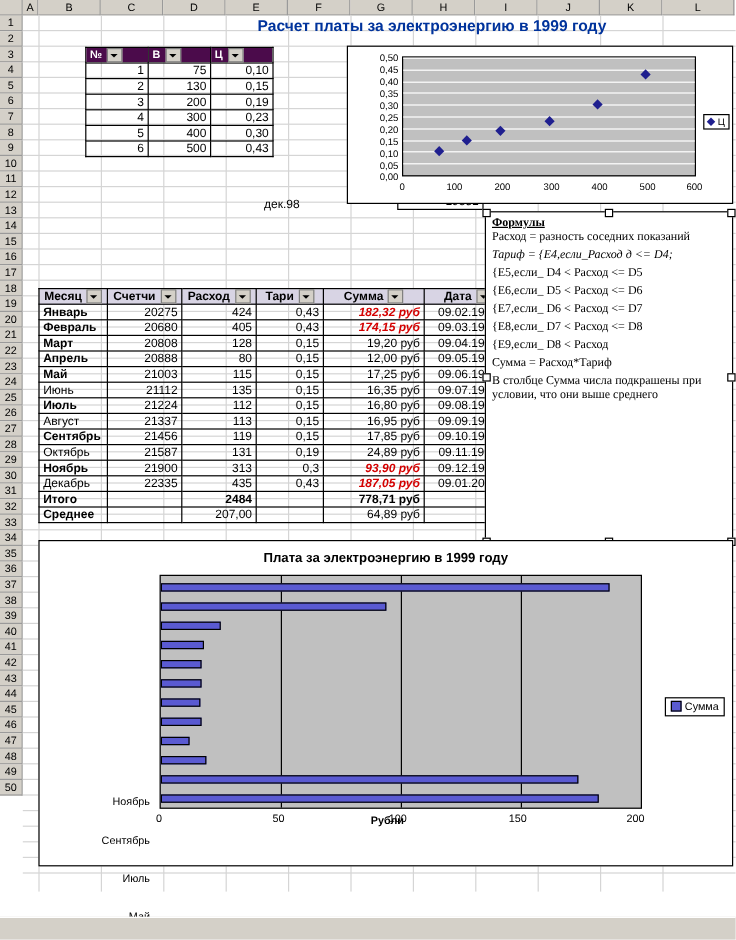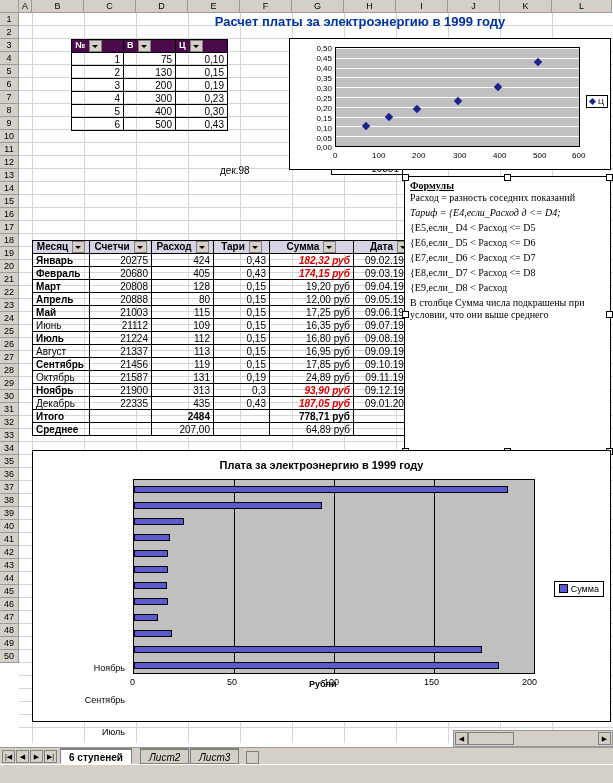--- a/index.html
+++ b/index.html
@@ -378,21 +378,21 @@
       <td class="bold">Май</td>
       <td class="num">21003</td>
       <td class="num">115</td>
       <td class="num">0,15</td>
       <td class="num">17,25 руб</td>
       <td class="ctr">09.06.1999</td>
     </tr>
     <tr>
       <td>Июнь</td>
       <td class="num">21112</td>
-      <td class="num">109</td>
+      <td class="num">135</td>
       <td class="num">0,15</td>
       <td class="num">16,35 руб</td>
       <td class="ctr">09.07.1999</td>
     </tr>
     <tr>
       <td class="bold">Июль</td>
       <td class="num">21224</td>
       <td class="num">112</td>
       <td class="num">0,15</td>
       <td class="num">16,80 руб</td>
@@ -461,20 +461,21 @@
   <div class="notes">
     <div class="inner">
       <div class="hdr">Формулы</div>
       <p>Расход = разность соседних показаний</p>
       <p style="font-style:italic">Тариф = {Е4,если_Расход д &lt;= D4;</p>
       <p>{Е5,если_ D4 &lt; Расход &lt;= D5</p>
       <p>{Е6,если_ D5 &lt; Расход &lt;= D6</p>
       <p>{Е7,если_ D6 &lt; Расход &lt;= D7</p>
       <p>{Е8,если_ D7 &lt; Расход &lt;= D8</p>
       <p>{Е9,если_ D8 &lt; Расход</p>
+      <p>Сумма = Расход*Тариф</p>
       <p>В столбце Сумма числа подкрашены при условии, что они выше среднего</p>
     </div>
     <div class="handle" style="left:-3px;top:-3px"></div>
     <div class="handle" style="left:99px;top:-3px"></div>
     <div class="handle" style="right:-3px;top:-3px"></div>
     <div class="handle" style="left:-3px;top:134px"></div>
     <div class="handle" style="right:-3px;top:134px"></div>
     <div class="handle" style="left:-3px;bottom:-3px"></div>
     <div class="handle" style="left:99px;bottom:-3px"></div>
     <div class="handle" style="right:-3px;bottom:-3px"></div>
@@ -507,32 +508,15 @@
 
     <div class="xlbl" style="left:97px;top:226px">0</div>
     <div class="xlbl" style="left:194px;top:226px">50</div>
     <div class="xlbl" style="left:291px;top:226px">100</div>
     <div class="xlbl" style="left:391px;top:226px">150</div>
     <div class="xlbl" style="left:489px;top:226px">200</div>
     <div class="axt" style="left:276px;top:228px">Рубли</div>
     <div class="leg2"><span class="sw"></span><span>Сумма</span></div>
   </div>
 
-  <div class="tabbar">
-    <div class="navbtns">
-      <div>|◀</div>
-      <div>◀</div>
-      <div>▶</div>
-      <div>▶|</div>
-    </div>
-    <div class="tab active" style="left:60px">6 ступеней</div>
-    <div class="tab it" style="left:140px">Лист2</div>
-    <div class="tab it" style="left:190px">Лист3</div>
-    <div class="mini" style="left:246px;top:3px"></div>
-    <div class="hscroll">
-      <div class="ar" style="left:1px">◀</div>
-      <div class="thumb"></div>
-      <div class="ar" style="right:1px">▶</div>
-    </div>
-  </div>
 
   <div class="statusbar"></div>
 </div>
 
 </body></html>

